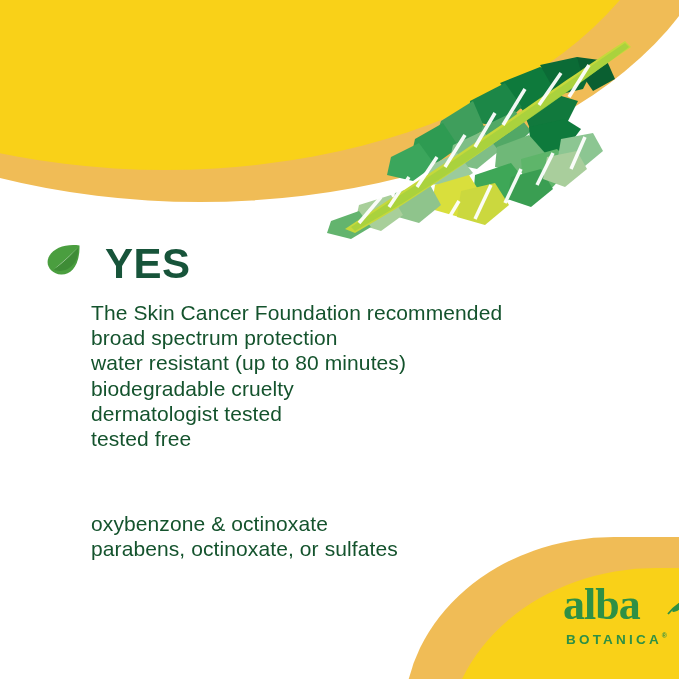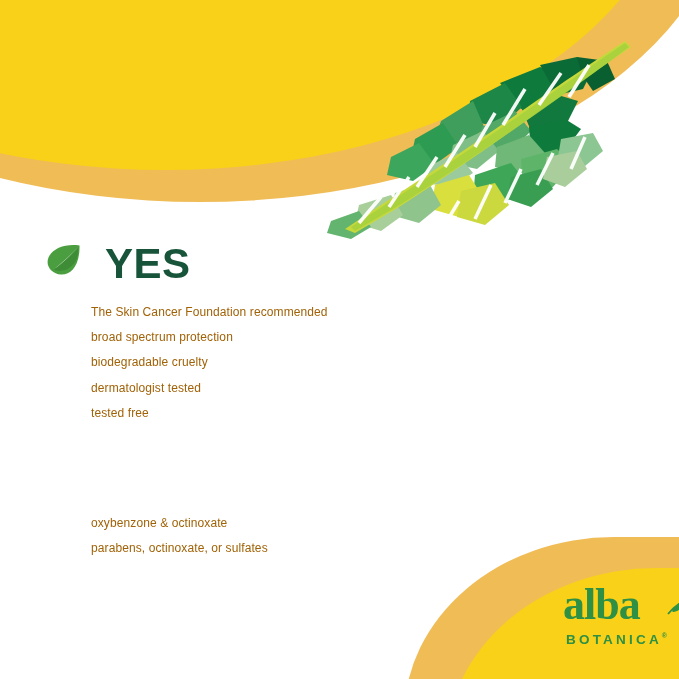--- a/index.html
+++ b/index.html
@@ -97,23 +97,23 @@
   }
 
   .list {
     margin: 0;
     padding: 0;
     list-style: none;
     margin-left: 45px;
     margin-top: 13px;
   }
   .list li {
-    font-size: 12px;
+    font-size: 21px;
     line-height: 25.2px;
-    color: #a16207;
+    color: #14532d;
     font-weight: 300;
     letter-spacing: 0.1px;
     white-space: nowrap;
     font-family: "Liberation Sans", sans-serif;
   }
 
   
   .logo {
     position: absolute;
     left: 563px;
@@ -226,20 +226,21 @@
           <path d="M33.5,2.5 C20,0.5 6.5,5 2.5,14.5 C-0.9,22.6 5.5,31 15,31.5 C25,32 34,22.5 33.5,2.5 Z" fill="#4A9E3F"></path>
           <path d="M32,5 C24,13 16,20 8,26.5 C14,30 24,27 29,19 C31.5,15 32.3,9.5 32,5 Z" fill="#3E8C36"></path>
           <path d="M32.5,4 C24,12.5 15.5,20 7.5,26.5 C13,23 20,17 32.5,4 Z" fill="#FFFFFF" opacity="0.85"></path>
         </svg>
       </span>
       <span class="head-text">YES</span>
     </div>
     <ul class="list">
       <li>The Skin Cancer Foundation recommended</li>
       <li>broad spectrum protection</li>
+      <li>water resistant (up to 80 minutes)</li>
       <li>biodegradable cruelty</li>
       <li>dermatologist tested</li>
       <li>tested free</li>
     </ul>
   </div>
 
   <div class="section section-no">
     <ul class="list">
       <li>oxybenzone &amp; octinoxate</li>
       <li>parabens, octinoxate, or sulfates</li>

